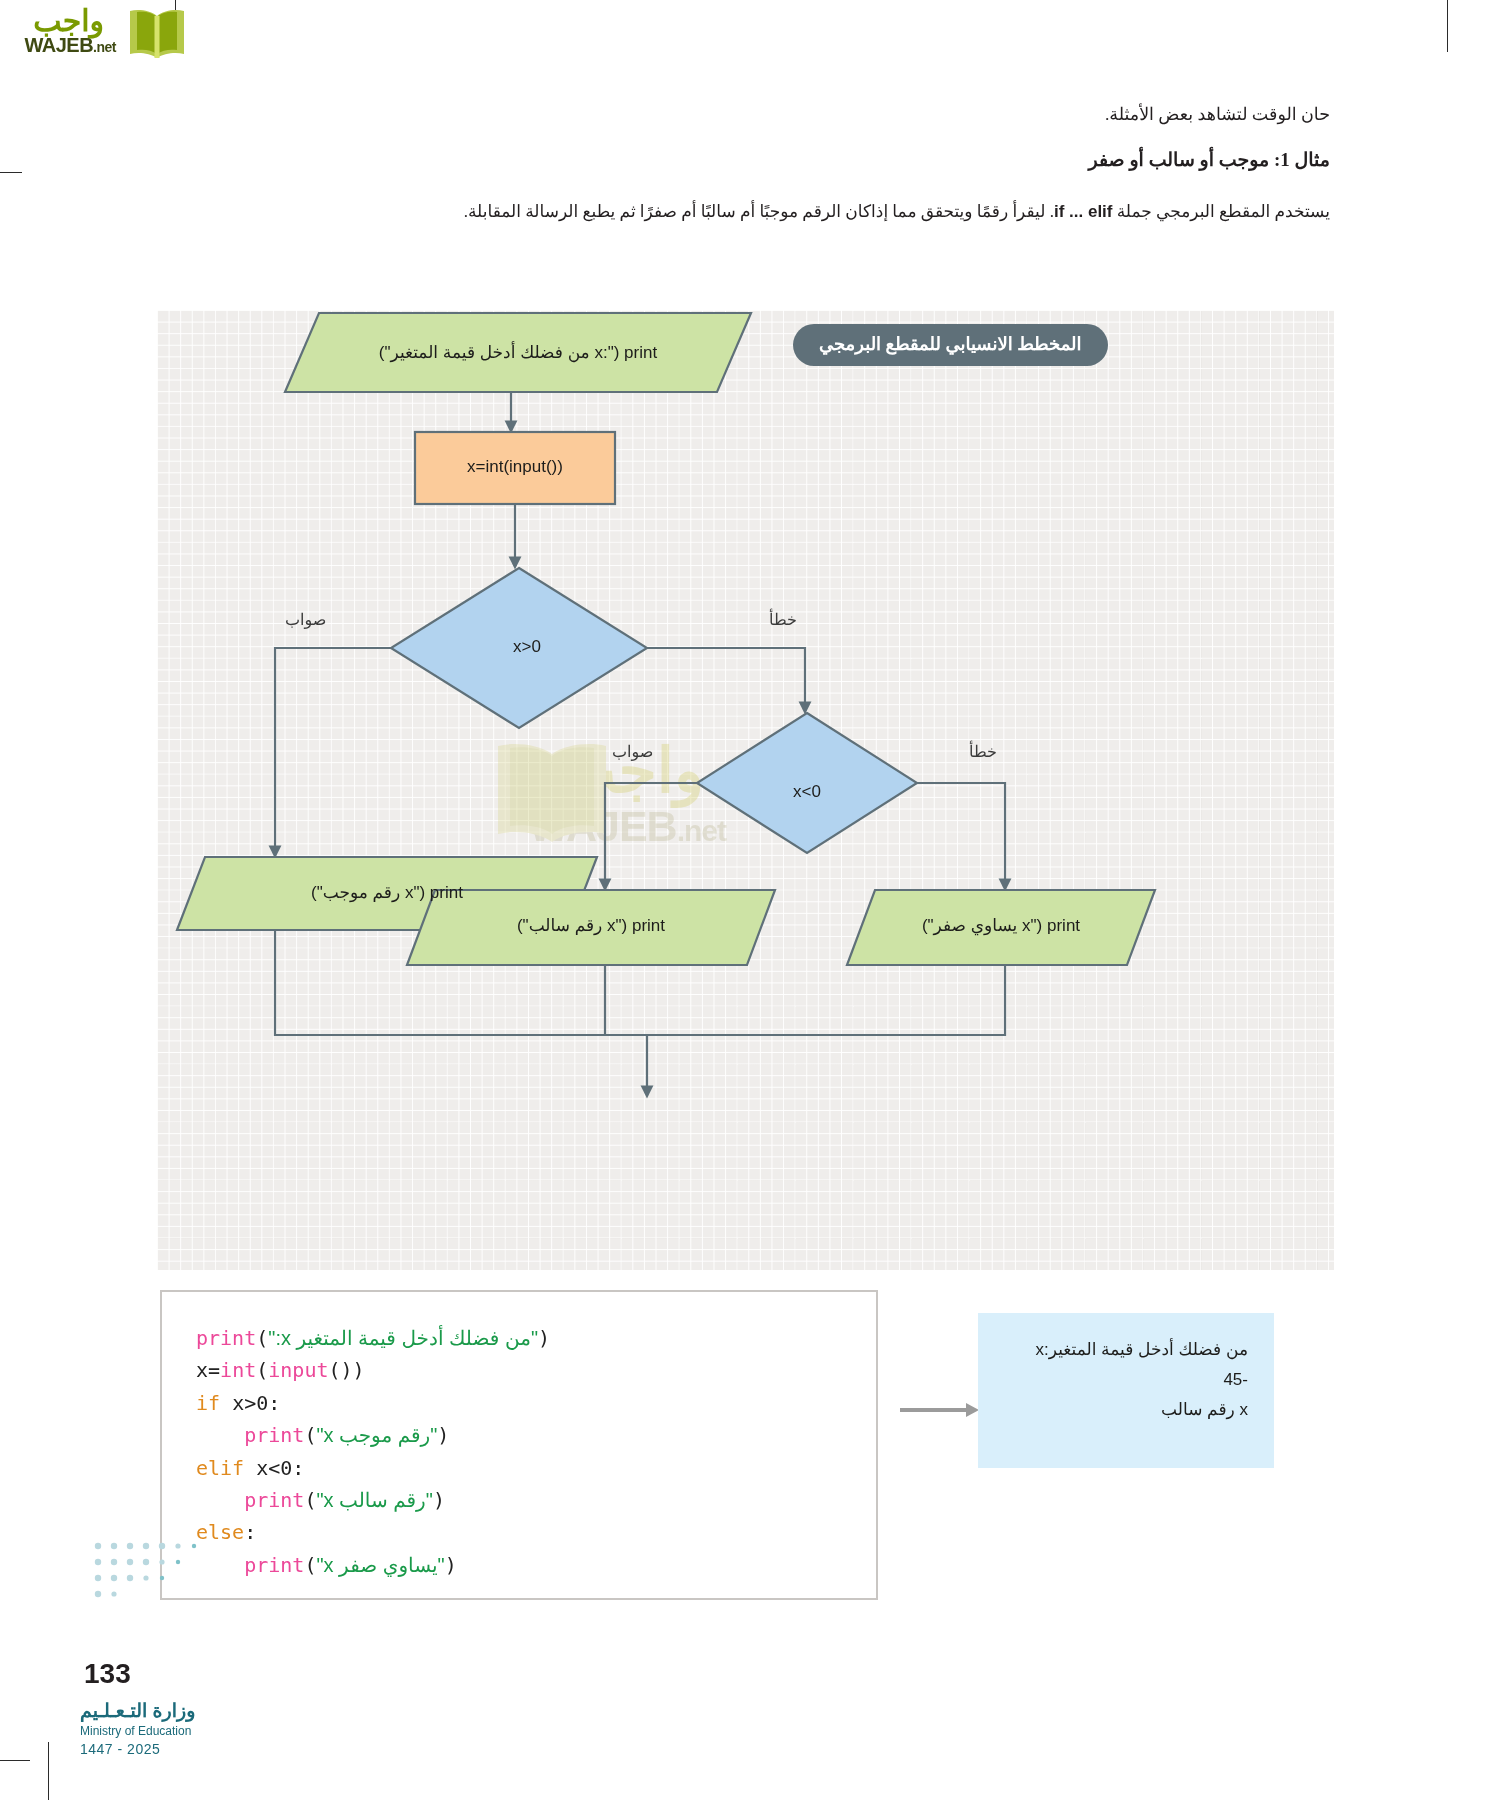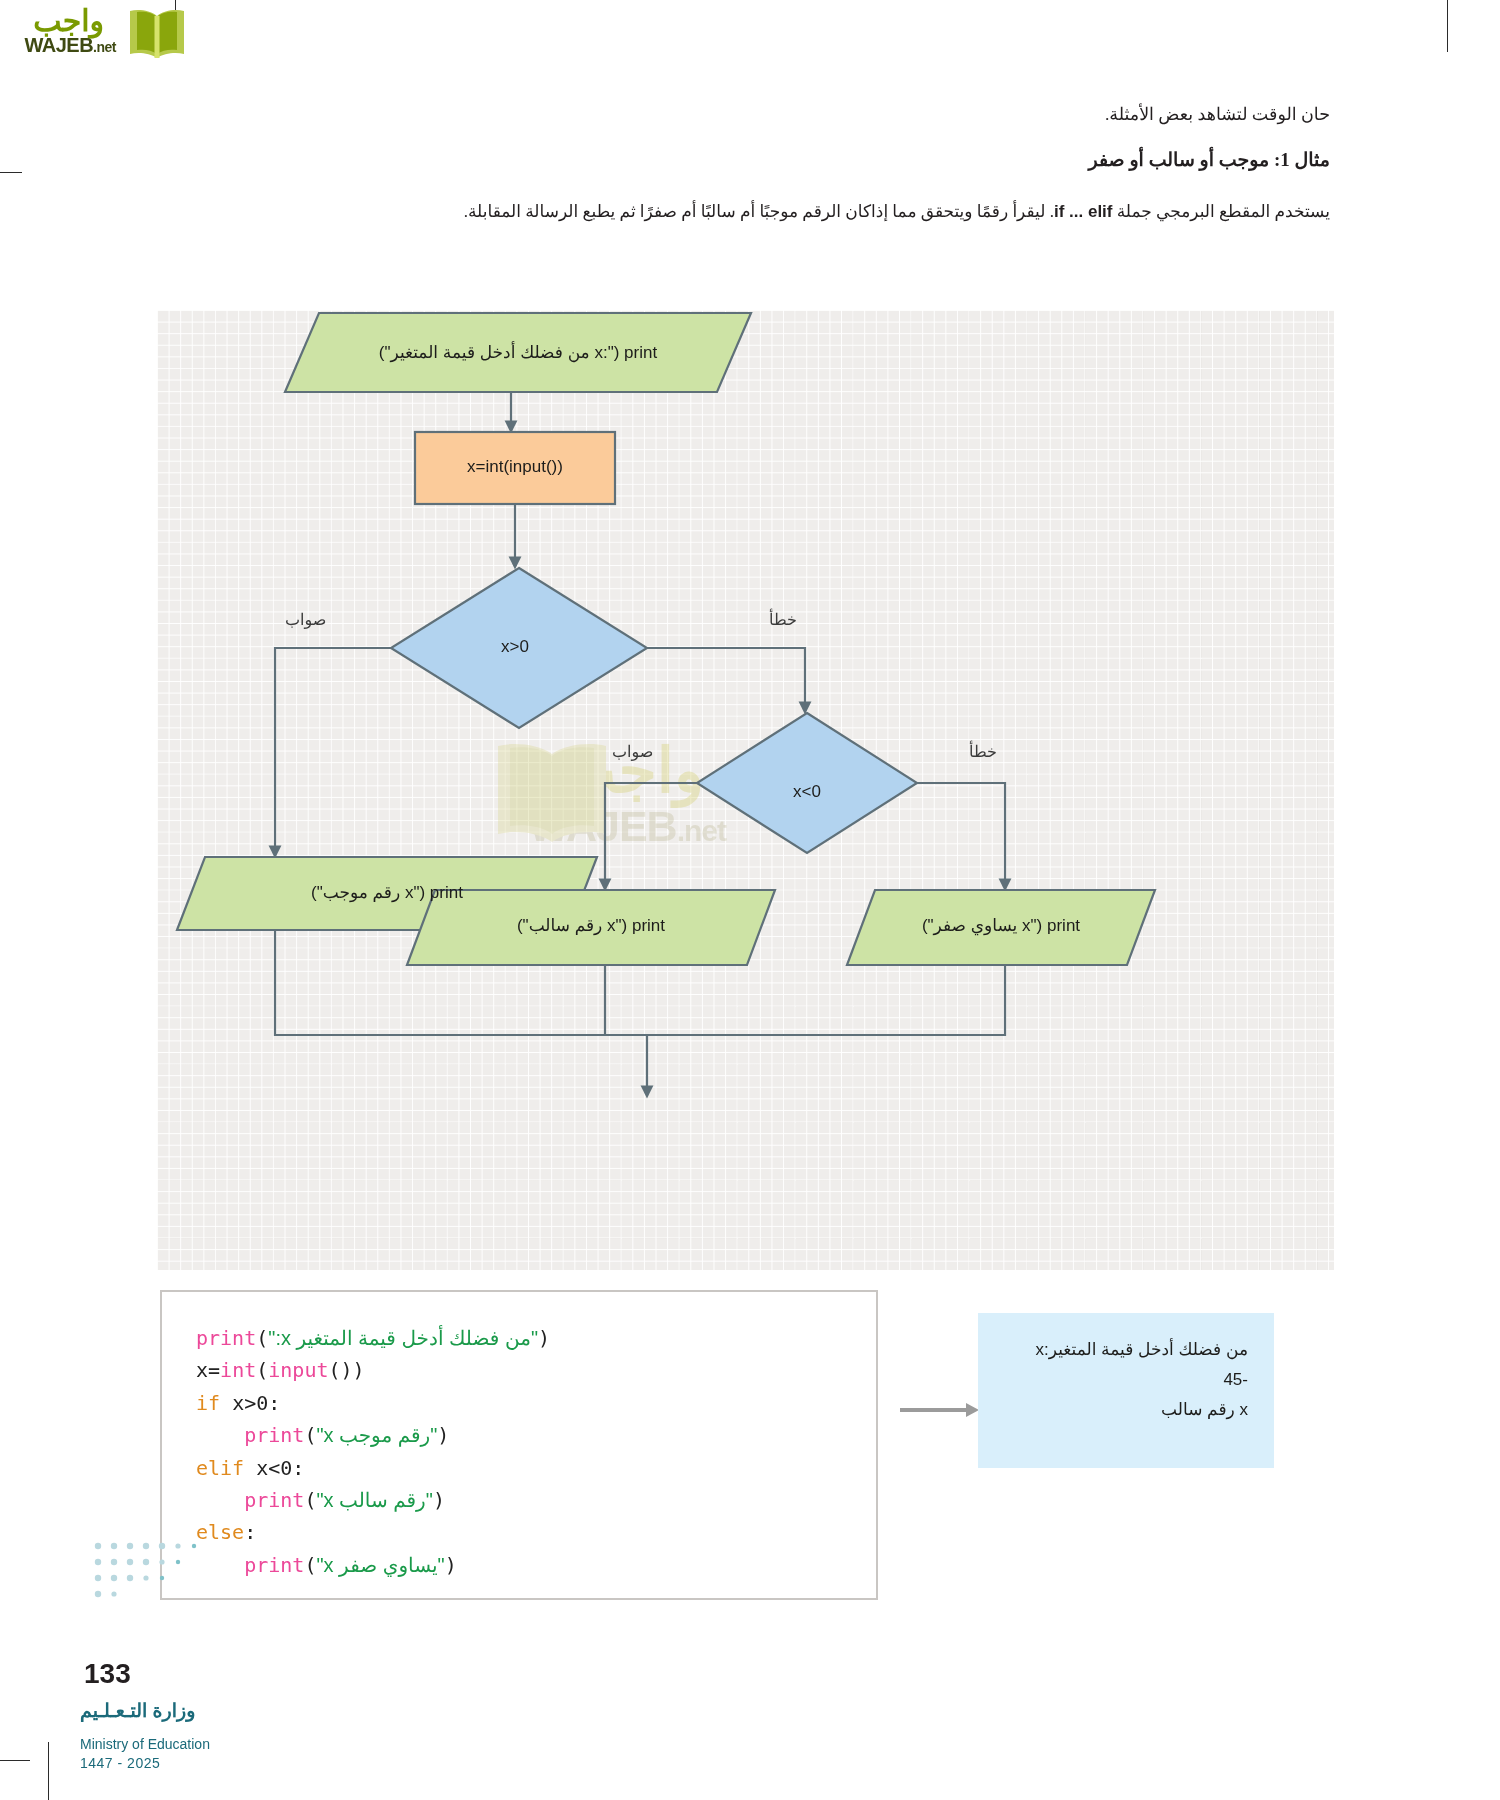--- a/index.html
+++ b/index.html
@@ -145,21 +145,21 @@
   }
   .out-box div { white-space:nowrap; }
 
   
   .foot-dots { position:absolute; left:88px; top:1538px; width:160px; height:64px; }
   .moe {
     position:absolute; left:80px; top:1699px;
     direction:rtl; text-align:left;
   }
   .moe-ar { font-size:19px; color:#1b6a7a; font-weight:bold; letter-spacing:2px; }
-  .moe-en { font-size:14px; color:#1b6a7a; margin-top:14px; }
+  .moe-en { font-size:12px; color:#1b6a7a; margin-top:2px; }
   .moe-yr { font-size:14px; color:#1b6a7a; margin-top:3px; letter-spacing:.5px; }
   .pageno {
     position:absolute; left:84px; top:1658px;
     font-size:28px; font-weight:bold; color:#231f20;
   }
 </style>
 </head>
 <body>
 
 <div class="crop-line crop-tl-v"></div>
@@ -229,24 +229,25 @@
     <polygon points="278,580 618,580 590,655 250,655" fill="#cde3a5" stroke="#5f7079" stroke-width="2.2"></polygon>
 
     <polygon points="718,580 998,580 970,655 690,655" fill="#cde3a5" stroke="#5f7079" stroke-width="2.2"></polygon>
 
     <path d="M118,620 L118,725 L490,725" fill="none" stroke="#5f7079" stroke-width="2.2"></path>
     <path d="M448,655 L448,725" fill="none" stroke="#5f7079" stroke-width="2.2"></path>
     <path d="M848,655 L848,725 L490,725" fill="none" stroke="#5f7079" stroke-width="2.2"></path>
     <line x1="490" y1="725" x2="490" y2="782" stroke="#5f7079" stroke-width="2.2" marker-end="url(#arw)"></line>
   </svg>
 
+  <div class="badge">المخطط الانسيابي للمقطع البرمجي</div>
 
   <div class="node-txt" style="left:128px; top:32px; width:466px;">print (":x من فضلك أدخل قيمة المتغير")</div>
   <div class="node-txt mono" style="left:258px; top:147px; width:200px;">x=int(input())</div>
-  <div class="node-txt mono" style="left:298px; top:327px; width:120px;">x&gt;0</div>
+  <div class="node-txt mono" style="left:310px; top:327px; width:120px;">x&gt;0</div>
   <div class="node-txt mono" style="left:590px; top:472px; width:120px;">x&lt;0</div>
   <div class="node-txt" style="left:20px; top:572px; width:420px;">print ("x رقم موجب")</div>
   <div class="node-txt" style="left:250px; top:605px; width:368px;">print ("x رقم سالب")</div>
   <div class="node-txt" style="left:690px; top:605px; width:308px;">print ("x يساوي صفر")</div>
 
   <div class="branch-lbl" style="left:128px; top:300px;">صواب</div>
   <div class="branch-lbl" style="left:612px; top:300px;">خطأ</div>
   <div class="branch-lbl" style="left:455px; top:432px;">صواب</div>
   <div class="branch-lbl" style="left:812px; top:432px;">خطأ</div>
 </div>

